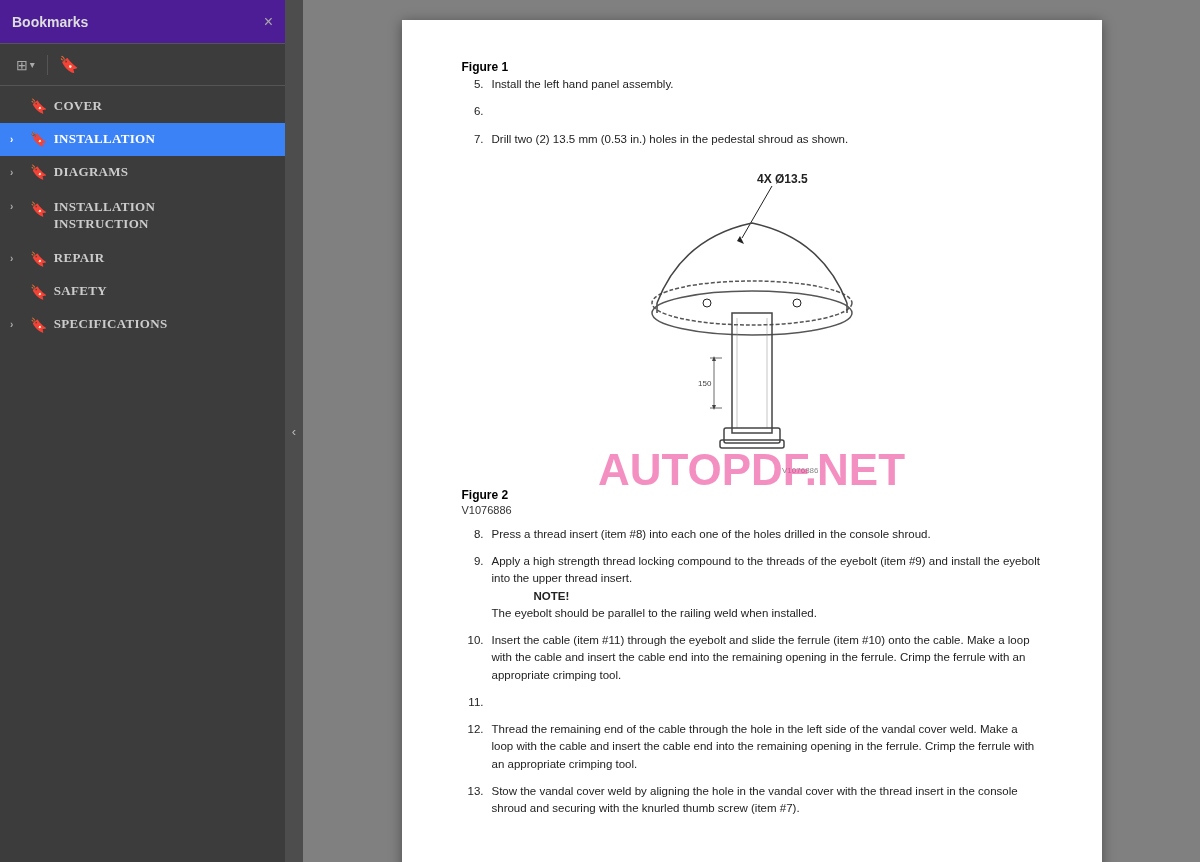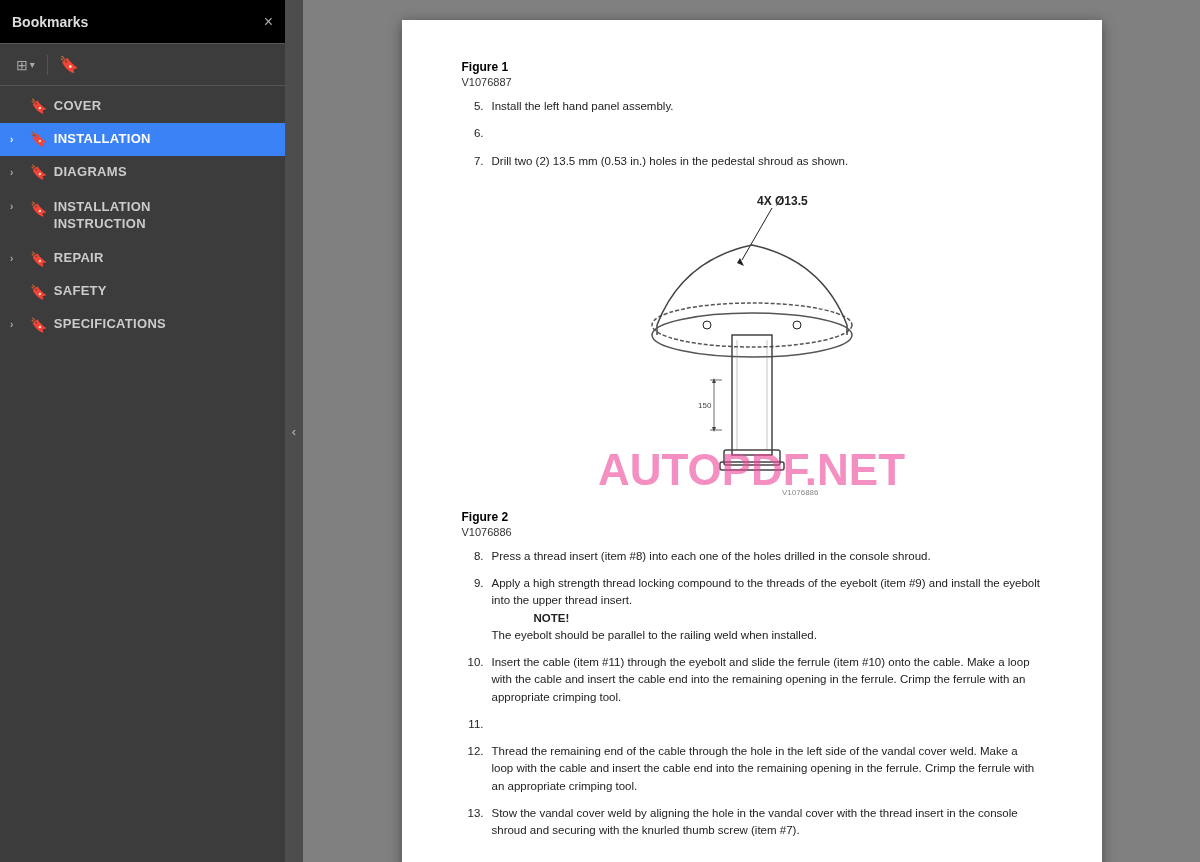--- a/index.html
+++ b/index.html
@@ -13,21 +13,21 @@
       display: flex;
       flex-direction: column;
       height: 100%;
       color: #ccc;
     }
     .sidebar-header {
       display: flex;
       align-items: center;
       justify-content: space-between;
       padding: 8px 12px;
-      background: #000000;
+      background: #4c1d95;
       border-bottom: 1px solid #555;
       height: 44px;
     }
     .sidebar-title {
       font-size: 14px;
       font-weight: bold;
       color: #ddd;
     }
     .close-btn {
       color: #aaa;
@@ -92,20 +92,21 @@
       font-size: 14px;
       color: #aaa;
       flex-shrink: 0;
     }
     .bookmark-item.active .bookmark-icon {
       color: #fff;
     }
     .bookmark-label {
       flex: 1;
       line-height: 1.3;
+      font-family: Liberation Serif, serif;
     }
 
     
     .main-content {
       flex: 1;
       display: flex;
       background: #6b6b6b;
       overflow: hidden;
       position: relative;
     }
@@ -270,21 +271,20 @@
   <span>‹</span>
 </div>
 
 <div class="main-content">
   <div class="pdf-viewer">
     <div class="pdf-page">
 
       <div class="watermark">AUTOPDF.NET</div>
 
       <div class="figure-label">Figure 1</div>
-      <div class="figure-ref">V1076887</div>
 
       <ul class="instruction-list">
         <li class="instruction-item">
           <span class="instruction-num">5.</span>
           <span>Install the left hand panel assembly.</span>
         </li>
         <li class="instruction-item">
           <span class="instruction-num">6.</span>
         </li>
         <li class="instruction-item">

